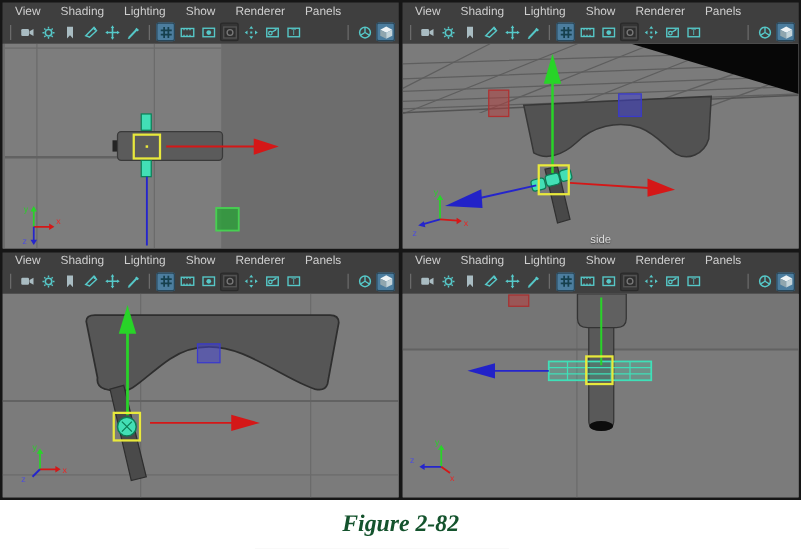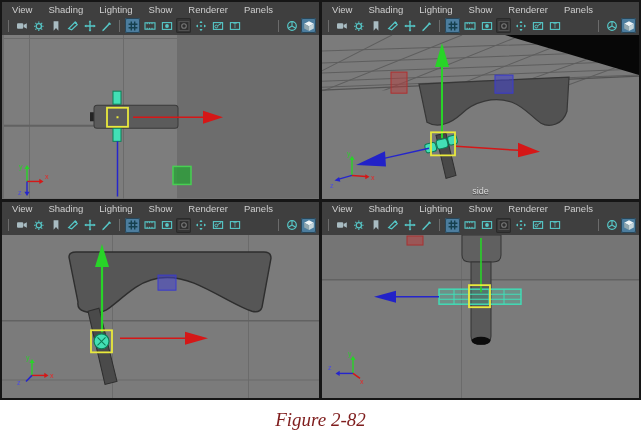--- a/index.html
+++ b/index.html
@@ -15,22 +15,22 @@
   .tbtn.active{background:#4c7d9e;box-shadow:inset 0 0 0 1px #28475a;}
   .tbtn.pressed{background:#353535;box-shadow:inset 0 0 0 1px #2a2a2a;}
   .tsep{width:1px;height:12px;background:#6b6b6b;margin:0 3px;flex:none;}
   .grp-right{margin-left:auto;display:flex;gap:2px;align-items:center;}
   .ic{width:12px;height:12px;display:block;}
   .view{position:relative;flex:1;background:#7b7b7b;min-height:0;}
   .scene{position:absolute;left:0;top:0;width:100%;height:100%;}
   .vplabel{position:absolute;left:0;right:0;bottom:3px;text-align:center;font-size:9px;
            color:#dcdcdc;text-shadow:0 1px 1px #3a3a3a;pointer-events:none;}
   .caption{height:39px;display:flex;align-items:baseline;justify-content:center;padding-top:9px;
-           box-sizing:border-box;font-family:"Liberation Serif",serif;font-weight:normal;font-style:italic;
-           font-size:19px;color:#7f1d1d;gap:13px;}
+           box-sizing:border-box;font-family:"Liberation Serif",serif;font-weight:bold;font-style:italic;
+           font-size:19px;color:#14532d;gap:13px;}
   .gtxt{font-size:7px;font-family:"Liberation Sans",sans-serif;}
 </style>
 </head>
 <body>
 
 <svg width="0" height="0" style="position:absolute" aria-hidden="true">
 <defs>
   <g id="ic-cam">
         <rect x="1" y="3.2" width="6.2" height="5.6" rx="1" fill="#a9bcc2"></rect>
         <path d="M7.6,5 L10.8,3.2 V8.8 L7.6,7 Z" fill="#a9bcc2"></path>

